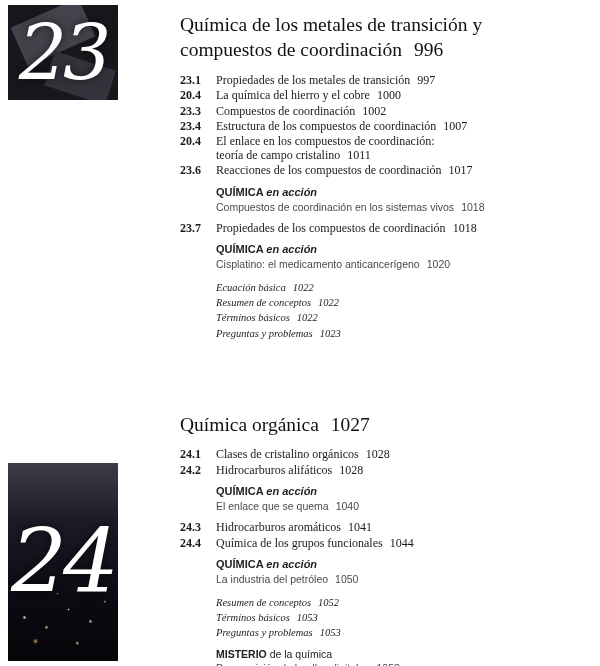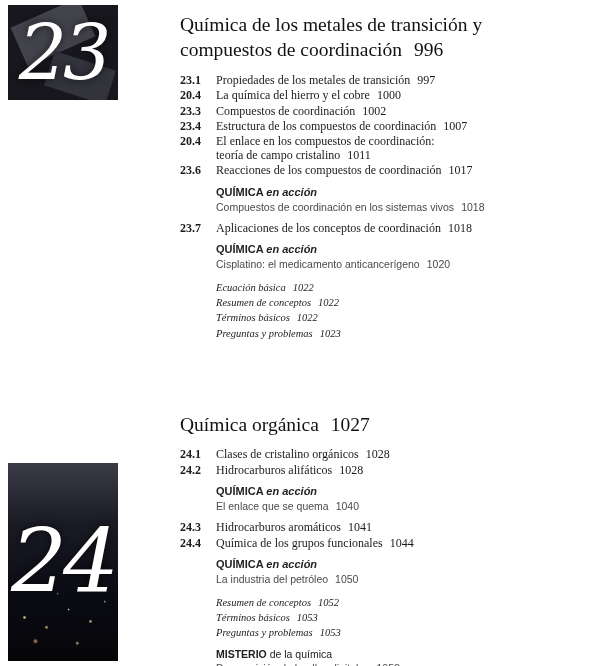--- a/index.html
+++ b/index.html
@@ -107,21 +107,21 @@
       <span class="sec-text"><span>Reacciones de los compuestos de coordinación</span><span class="pg">1017</span></span>
     </div>
 
     <div class="feature">
       <div class="feature-heading"><span class="fh-main">QUÍMICA</span> <span class="fh-italic">en acción</span></div>
       <div class="feature-text"><span>Compuestos de coordinación en los sistemas vivos</span><span class="pg">1018</span></div>
     </div>
 
     <div class="sec-row">
       <span class="sec-num">23.7</span>
-      <span class="sec-text"><span>Aplicaciones de los conceptos de coordinación</span><span class="pg">1018</span></span>
+      <span class="sec-text"><span>Propiedades de los compuestos de coordinación</span><span class="pg">1018</span></span>
     </div>
 
     <div class="feature">
       <div class="feature-heading"><span class="fh-main">QUÍMICA</span> <span class="fh-italic">en acción</span></div>
       <div class="feature-text"><span>Cisplatino: el medicamento anticancerígeno</span><span class="pg">1020</span></div>
     </div>
 
     <div class="endmatter">
       <div class="em-row"><span>Ecuación básica</span><span class="pg">1022</span></div>
       <div class="em-row"><span>Resumen de conceptos</span><span class="pg">1022</span></div>

